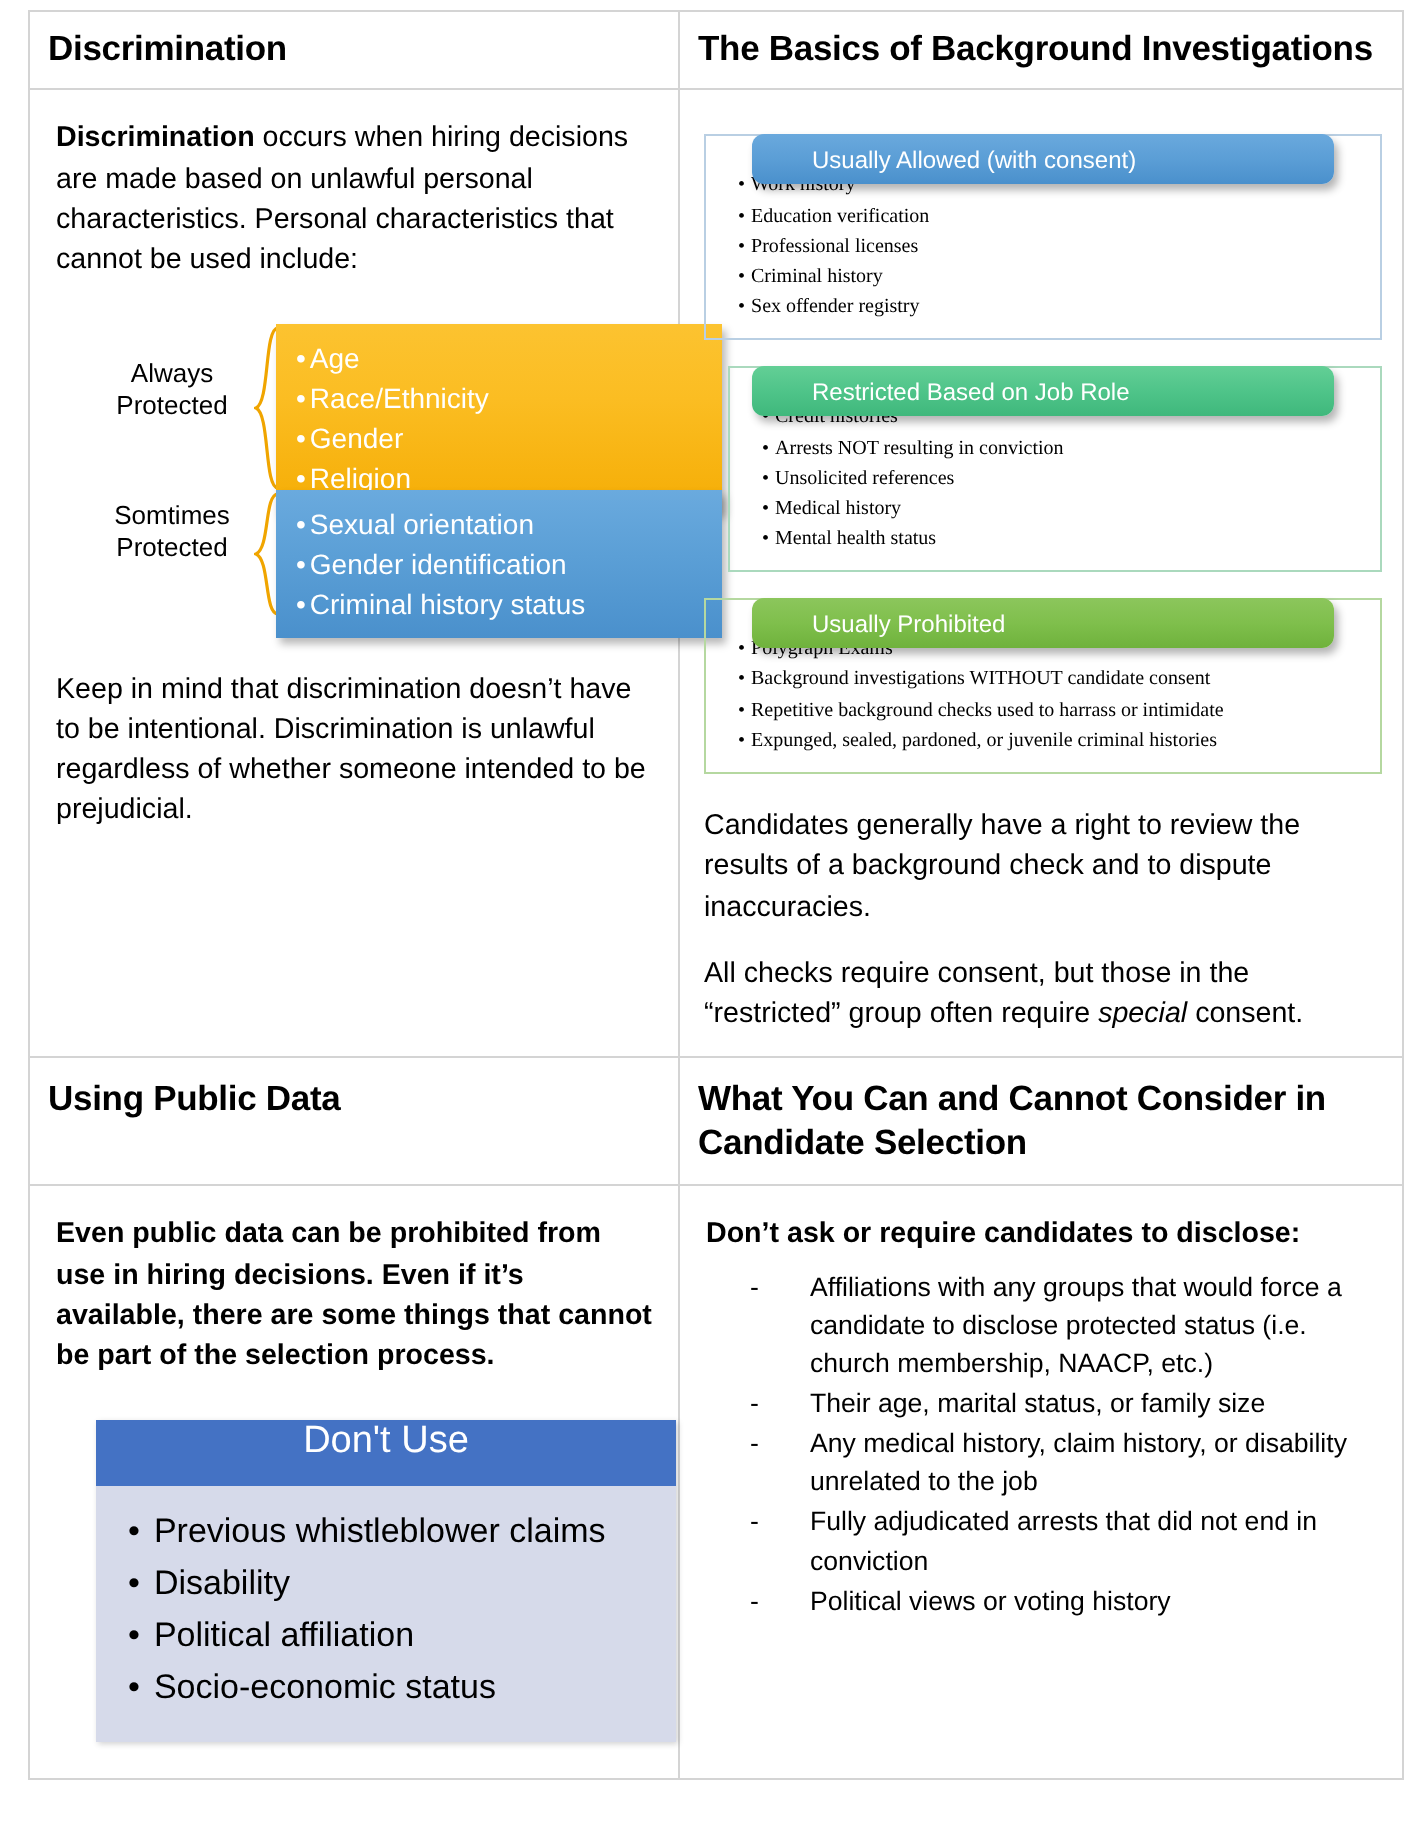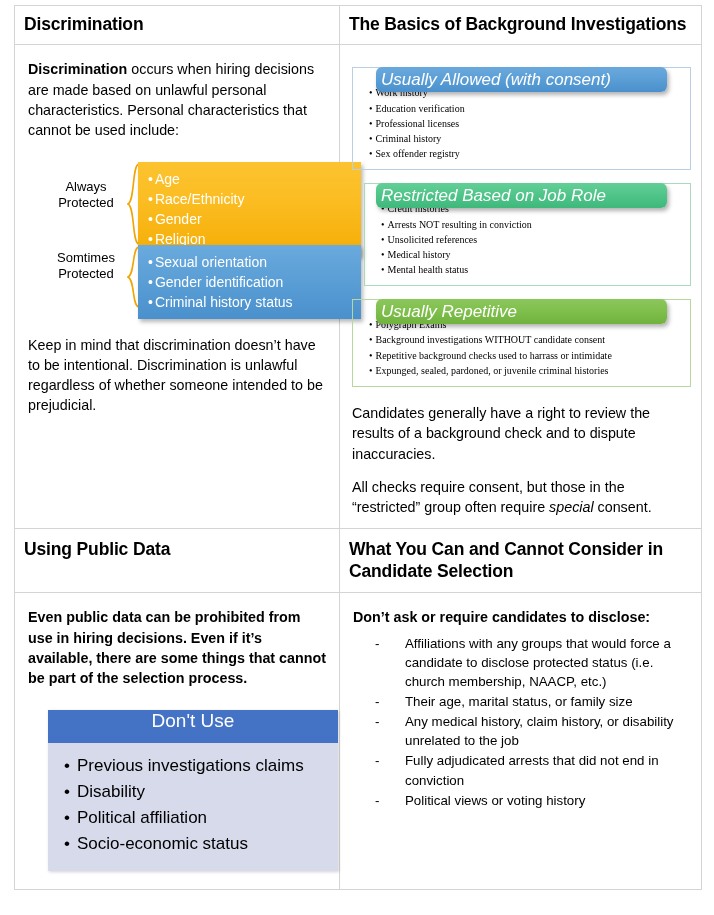--- a/index.html
+++ b/index.html
@@ -34,22 +34,22 @@
   .gbox .gi::before{content:"\2022";margin-right:2px;}
   .gold{background:linear-gradient(180deg,#fcc330 0%,#fbbd22 40%,#f5ad05 100%);}
   .blue{background:linear-gradient(180deg,#6aaade 0%,#5b9fd6 45%,#4a90cc 100%);}
 
   
   .block{position:relative;margin:0 0 12px 0;}
   .block .frame{border:1px solid #b9cfe3;padding:17px 8px 8px 16px;margin-top:13px;}
   .block.g .frame{border-color:#aad9bd;margin-left:12px;}
   .block.g2 .frame{border-color:#b5d8a0;}
   .pill{position:absolute;left:24px;top:0;right:24px;height:25px;border-radius:6px;
-        box-shadow:2px 3px 4px rgba(0,0,0,.3);color:#fff;font-size:17px;
-        display:flex;align-items:center;padding-left:5px;box-sizing:border-box;z-index:2;font-style:italic;}
+        box-shadow:2px 3px 4px rgba(0,0,0,.3);color:#fff;font-size:12px;
+        display:flex;align-items:center;padding-left:30px;box-sizing:border-box;z-index:2;}
   .pill.b{background:linear-gradient(180deg,#6aa9dd 0%,#5b9ed6 50%,#4a90cc 100%);}
   .pill.g{background:linear-gradient(180deg,#63cf96 0%,#4fc489 50%,#3fb87c 100%);}
   .pill.g2{background:linear-gradient(180deg,#8cc65c 0%,#7fbf4c 50%,#6fb23c 100%);}
   .blist{list-style:none;margin:0;padding:0;}
   .blist li{font-size:10px;line-height:1.52;font-family:Liberation Serif, serif;}
   .blist li::before{content:"\2022";margin-right:3px;}
 
   
   .dontbox{margin:22px 0 0 20px;width:290px;box-shadow:1px 1px 3px rgba(0,0,0,.18);}
   .dontbox .dhead{background:#4472c4;color:#fff;text-align:center;font-size:19px;padding:0 0 11px 0;}
@@ -144,21 +144,21 @@
               <li>Credit histories</li>
               <li>Arrests NOT resulting in conviction</li>
               <li>Unsolicited references</li>
               <li>Medical history</li>
               <li>Mental health status</li>
             </ul>
           </div>
         </div>
 
         <div class="block g2">
-          <div class="pill g2">Usually Repetitive</div>
+          <div class="pill g2">Usually Prohibited</div>
           <div class="frame">
             <ul class="blist">
               <li>Polygraph Exams</li>
               <li>Background investigations WITHOUT candidate consent</li>
               <li>Repetitive background checks used to harrass or intimidate</li>
               <li>Expunged, sealed, pardoned, or juvenile criminal histories</li>
             </ul>
           </div>
         </div>
 
@@ -183,21 +183,21 @@
   </tr>
 
   <tr>
 
     <td class="col-l">
       <div class="cell" style="padding-bottom:18px;">
         <div class="body-txt" style="font-weight:bold;">Even public data can be prohibited from use in hiring decisions. Even if it’s available, there are some things that cannot be part of the selection process.</div>
         <div class="dontbox">
           <div class="dhead">Don't Use</div>
           <div class="dbody">
-            <div class="di">Previous investigations claims</div>
+            <div class="di">Previous whistleblower claims</div>
             <div class="di">Disability</div>
             <div class="di">Political affiliation</div>
             <div class="di">Socio-economic status</div>
           </div>
         </div>
       </div>
     </td>
 
     <td class="col-r">
       <div class="cell" style="padding-bottom:18px;">

